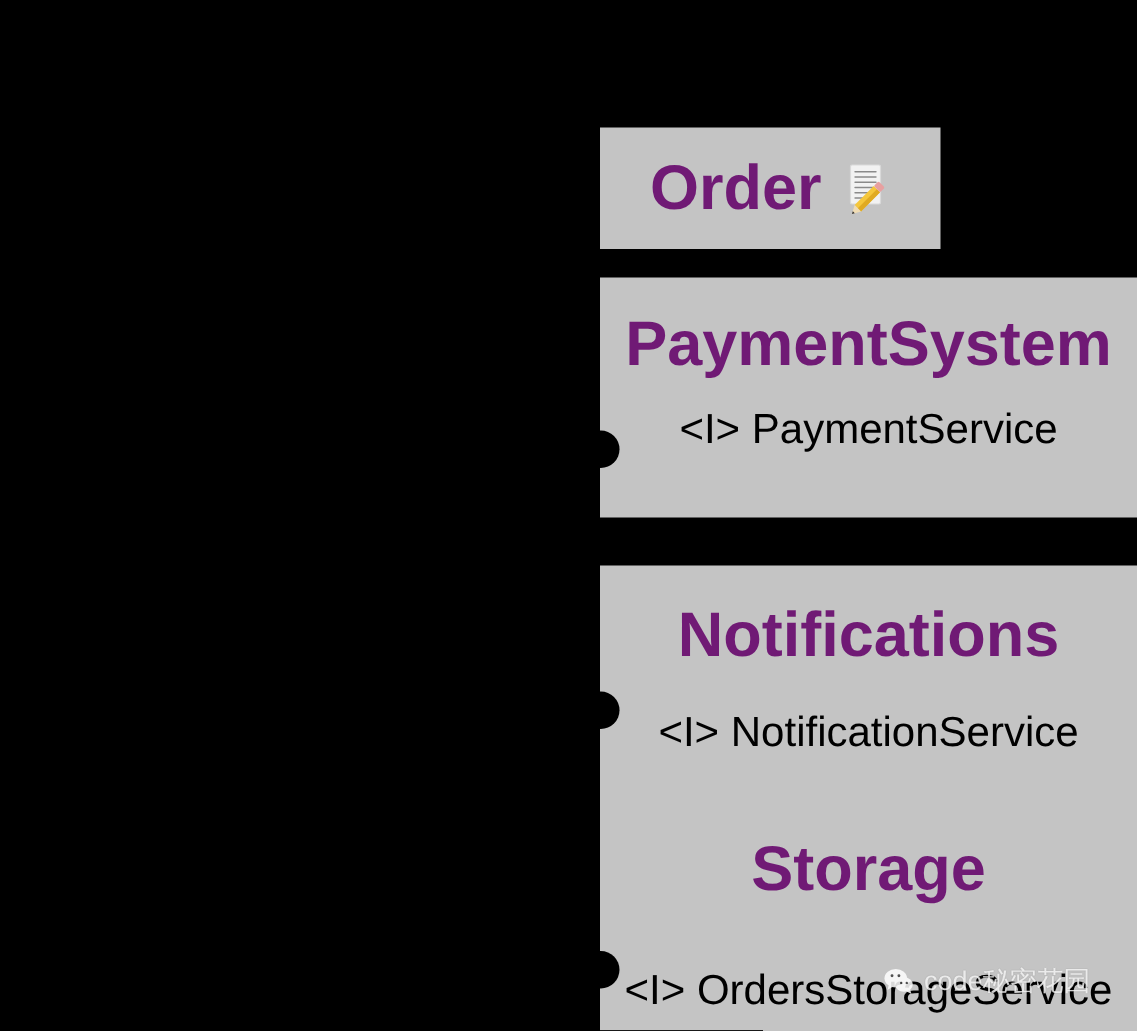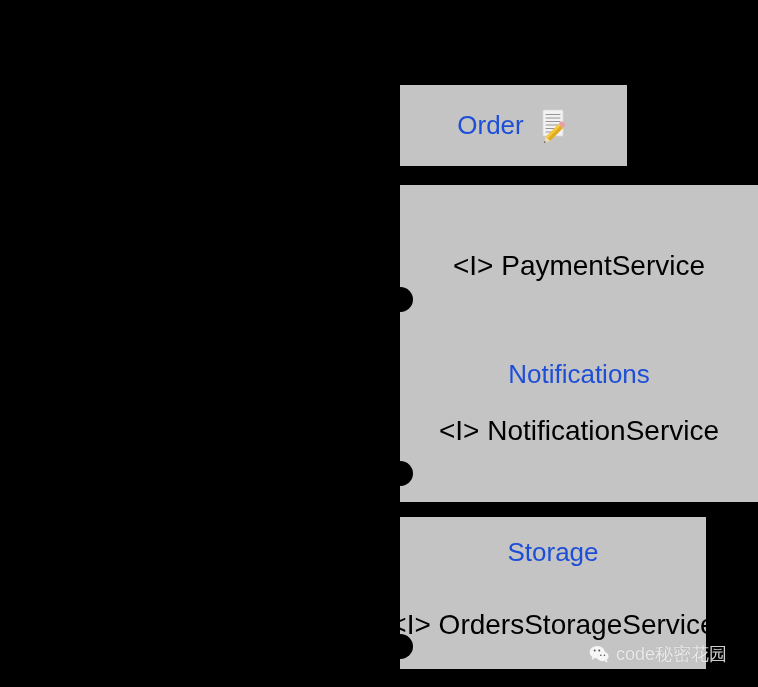--- a/index.html
+++ b/index.html
@@ -26,24 +26,24 @@
   .node {
     position: absolute;
     background: #c4c4c4;
     box-sizing: border-box;
     display: flex;
     flex-direction: column;
     align-items: center;
   }
 
   .node-title {
-    color: #1d4ed8;
-    font-size: 26px;
+    color: #701a75;
+    font-size: 42px;
     line-height: 1.05;
-    font-weight: 400;
+    font-weight: 700;
     white-space: nowrap;
     letter-spacing: 0px;
   }
 
   .node-iface {
     color: #000000;
     font-size: 28px;
     line-height: 1.05;
     font-weight: 400;
     white-space: nowrap;
@@ -79,35 +79,35 @@
     gap: 10px;
   }
 
   #node-payment {
     left: 400px;
     top: 185px;
     width: 358px;
     height: 160px;
     padding-top: 22px;
   }
-  #node-payment .iface-row { margin-top: 44px; }
+  #node-payment .iface-row { margin-top: 20px; }
 
   #node-notifications {
     left: 400px;
-    top: 337px;
+    top: 377px;
     width: 358px;
     height: 165px;
     padding-top: 24px;
   }
   #node-notifications .iface-row { margin-top: 28px; }
 
   #node-storage {
     left: 400px;
-    top: 517px;
-    width: 306px;
+    top: 535px;
+    width: 358px;
     height: 152px;
     padding-top: 22px;
     text-align: right;
   }
   #node-storage .iface-row { margin-top: 44px; }
 
   #lolli-payment { left: 388px; top: 287px; }
   #lolli-notifications { left: 388px; top: 461px; }
   #lolli-storage { left: 388px; top: 634px; }
 
@@ -167,20 +167,21 @@
             <rect x="28" y="19.5" width="4.5" height="6" rx="1" fill="#e8a0a0"></rect>
             <polygon points="10,19.5 4.5,22.5 10,25.5" fill="#f0dcb4"></polygon>
             <polygon points="6.2,21.6 4.5,22.5 6.2,23.4" fill="#2b2b2b"></polygon>
           </g>
         </svg>
       </span>
     </div>
   </div>
 
   <div class="node" id="node-payment">
+    <div class="node-title">PaymentSystem</div>
     <div class="iface-row">
       <span class="node-iface">&lt;I&gt; PaymentService</span>
     </div>
   </div>
   <div class="lollipop" id="lolli-payment"></div>
 
   <div class="node" id="node-notifications">
     <div class="node-title">Notifications</div>
     <div class="iface-row">
       <span class="node-iface">&lt;I&gt; NotificationService</span>

